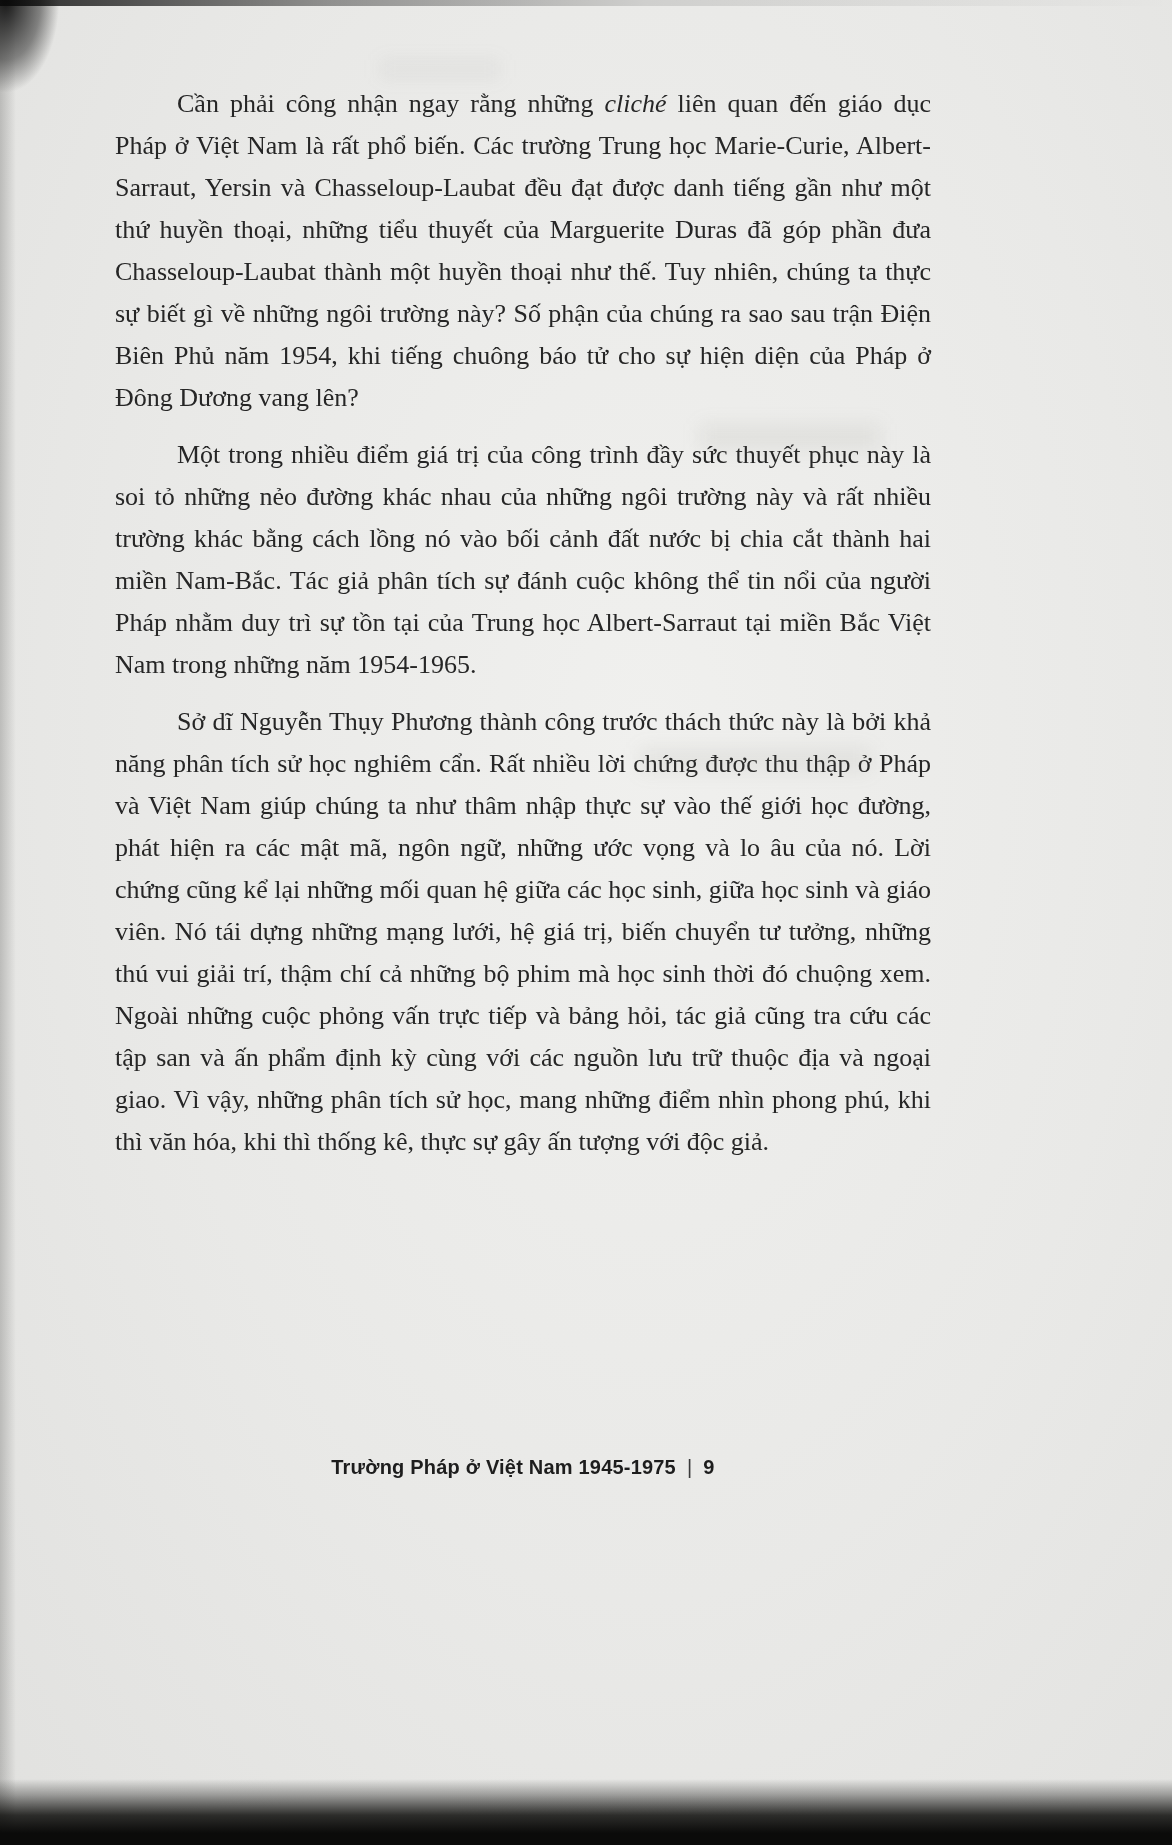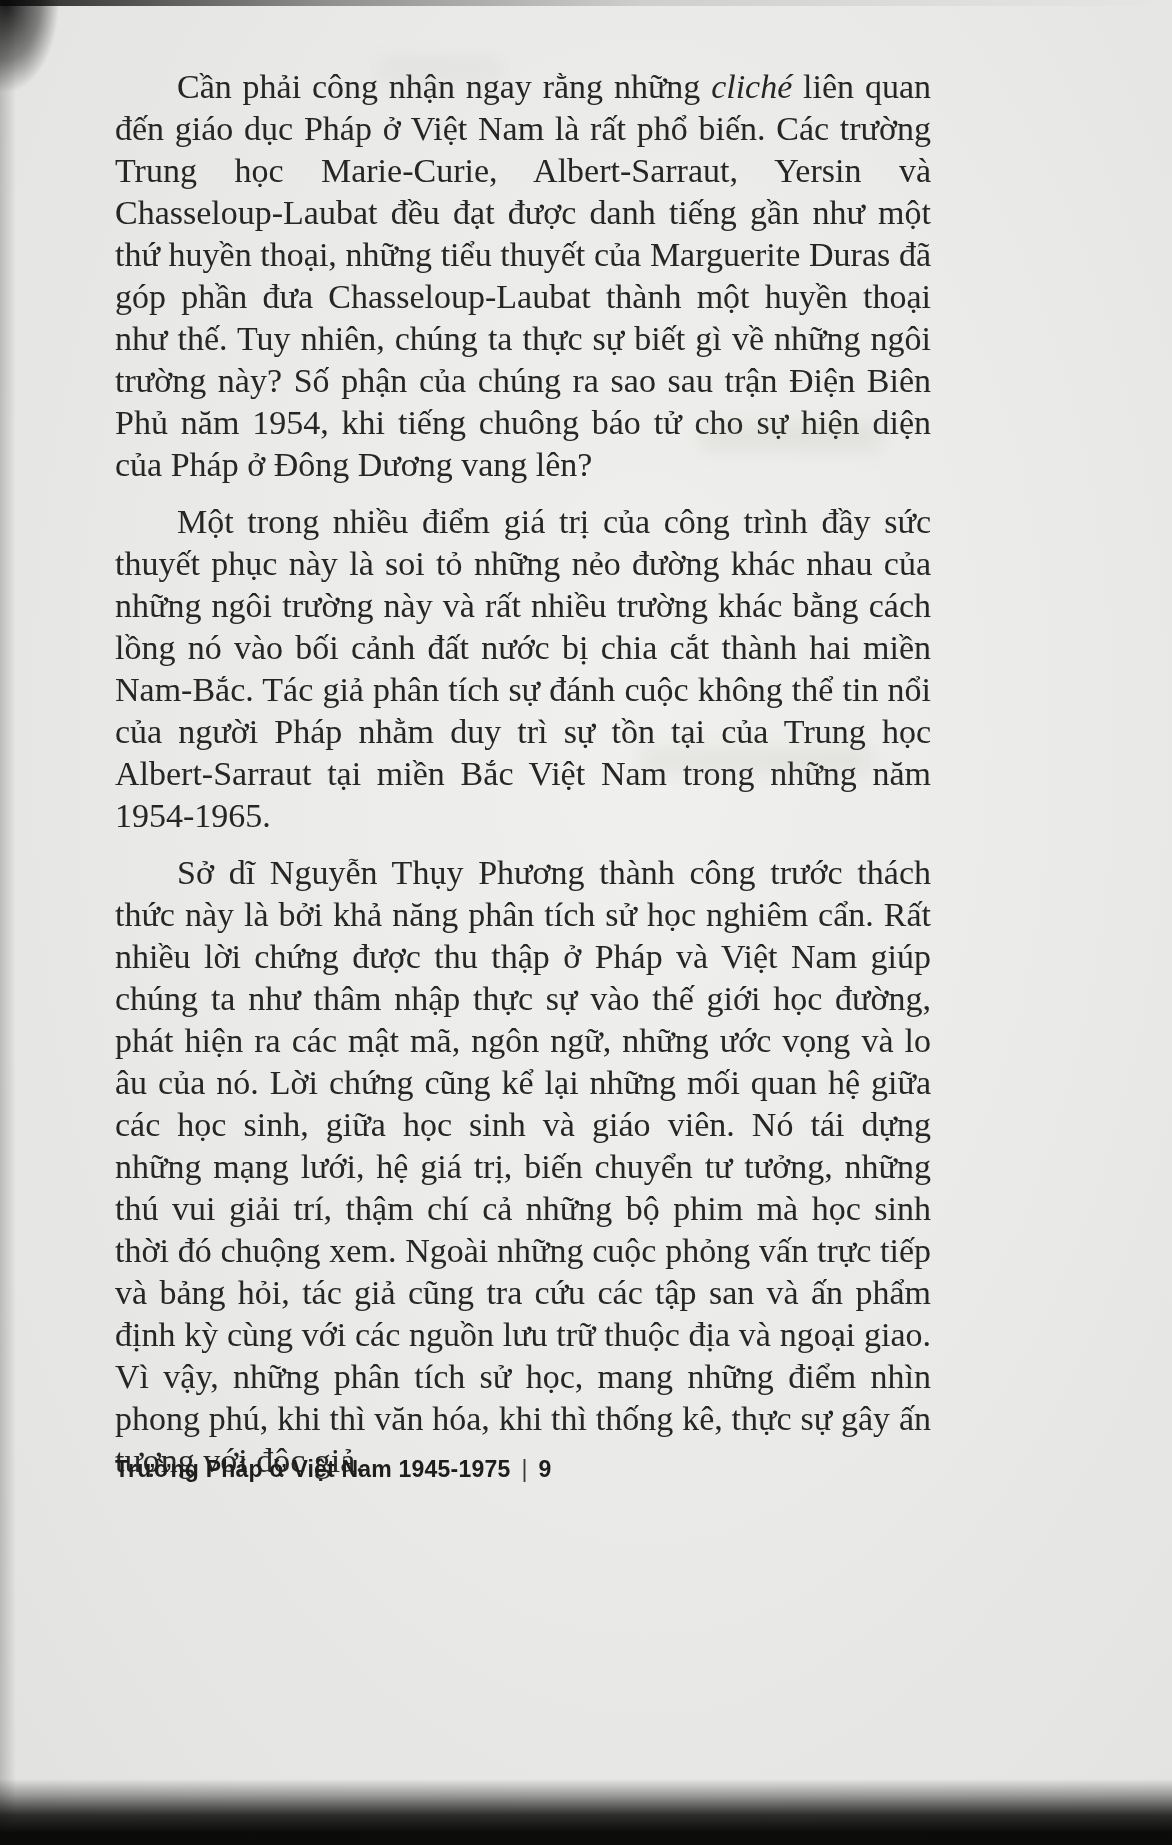--- a/index.html
+++ b/index.html
@@ -8,40 +8,40 @@
     width: 1172px;
     height: 1845px;
     overflow: hidden;
     background: radial-gradient(ellipse at 55% 40%, #f0f0ee 0%, #e9e9e7 55%, #e1e1df 100%);
     font-family: "Liberation Serif", "DejaVu Serif", serif;
     color: #262626;
   }
   .text-block {
     position: absolute;
     left: 115px;
-    top: 66px;
+    top: 83px;
     width: 816px;
-    font-size: 34px;
+    font-size: 26px;
     line-height: 42px;
     text-align: justify;
   }
   .para {
     margin: 0 0 15px 0;
     text-indent: 62px;
   }
   .para em { font-style: italic; }
   .footer {
     position: absolute;
     top: 1456px;
     left: 115px;
     width: 816px;
-    text-align: left;
+    text-align: center;
     font-family: "Liberation Sans", "DejaVu Sans", sans-serif;
     font-weight: 700;
-    font-size: 23px;
+    font-size: 20px;
     letter-spacing: 0.2px;
     color: #1d1d1d;
   }
   .footer-sep {
     margin: 0 11px;
     font-weight: 400;
     color: #3a3a3a;
   }
   
   .top-edge {

